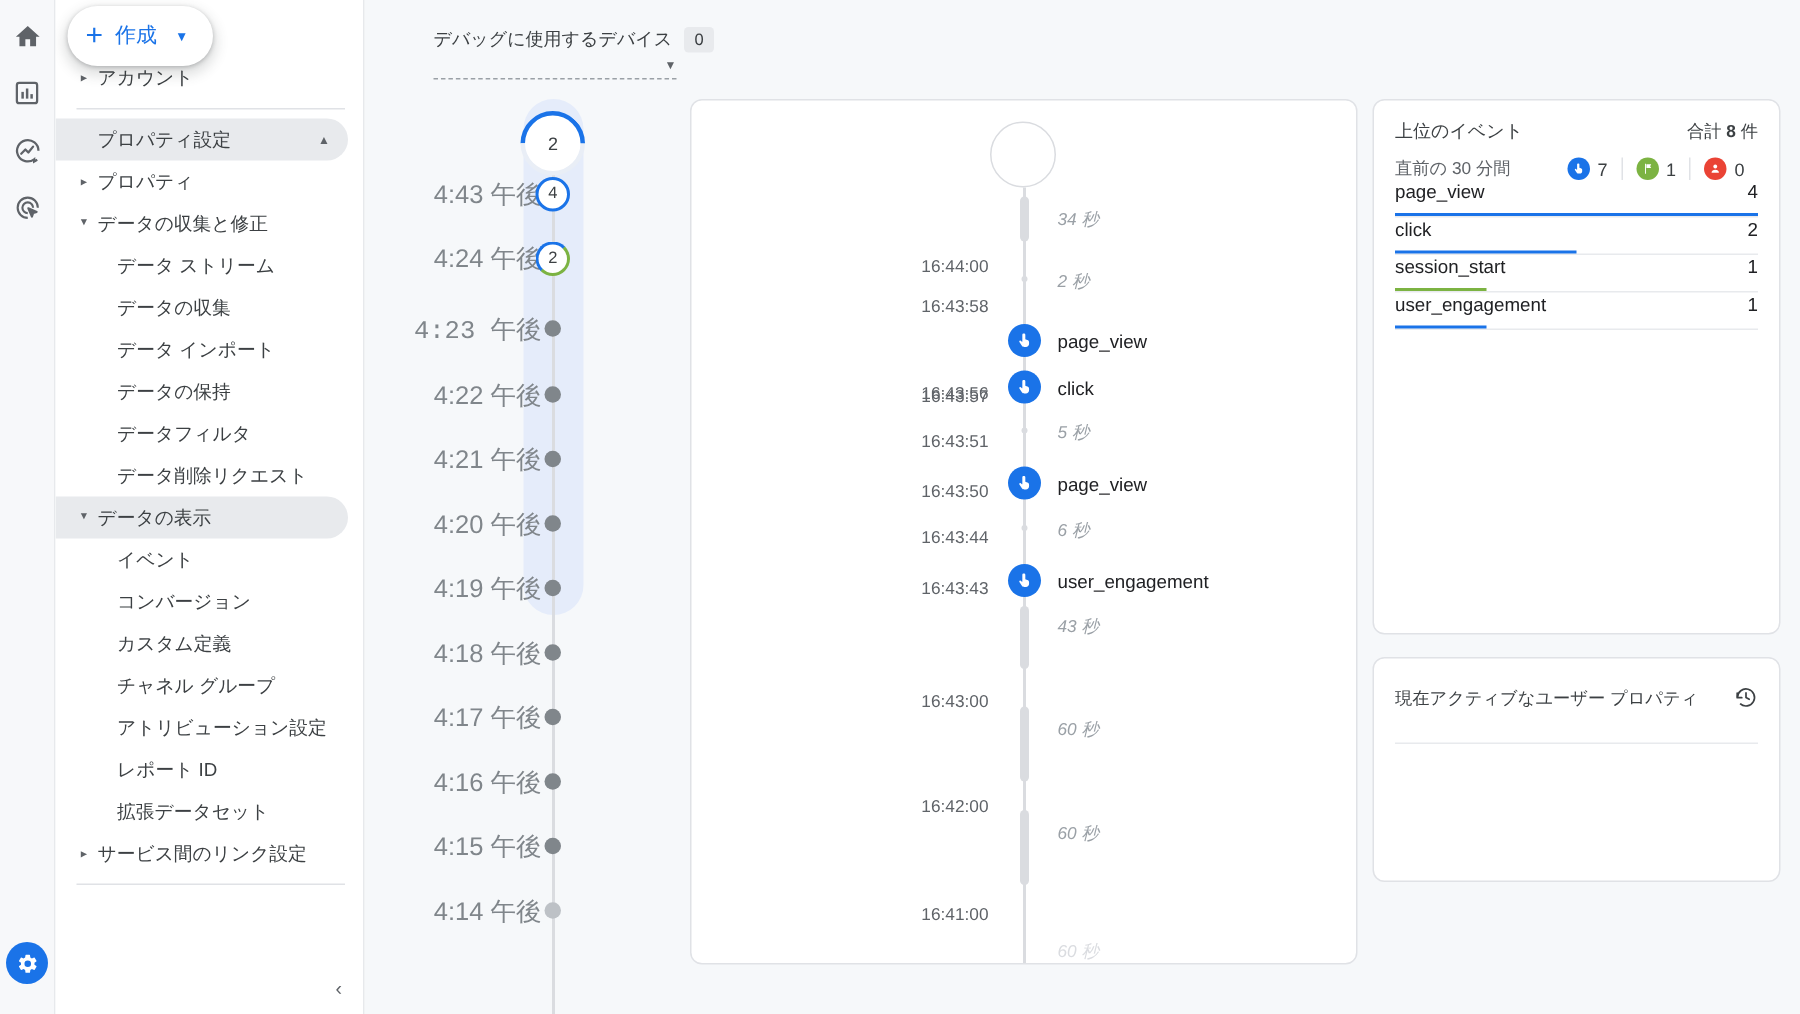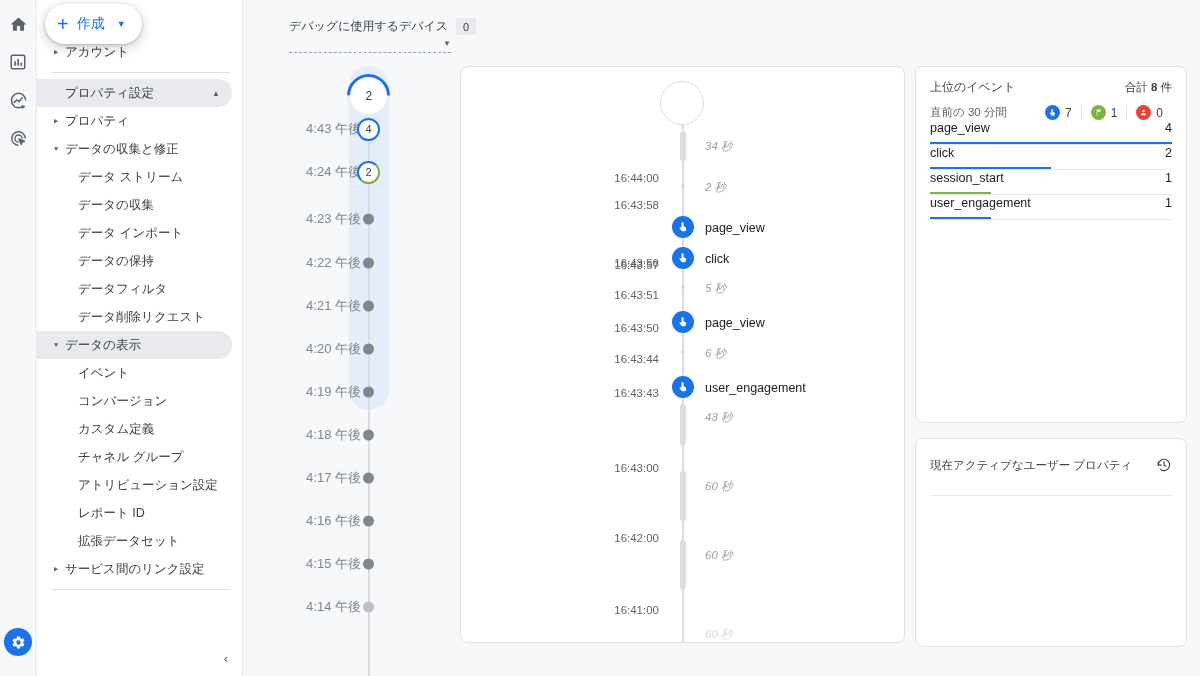--- a/index.html
+++ b/index.html
@@ -105,21 +105,21 @@
   }
   .minutes-axis {
     position: absolute; left: 125px; top: 44px; width: 2px; bottom: 0;
     background: #dadce0;
   }
   .minute-row {
     position: absolute; left: 0; width: 225px; height: 22px;
     display: flex; align-items: center;
   }
   .minute-row .m-time {
-    position: absolute; right: 107px; font-size: 13px; color: #80868b;
+    position: absolute; right: 107px; font-size: 17px; color: #80868b;
     white-space: nowrap; text-align: right;
   }
   .minute-row .dot {
     position: absolute; left: 120px; width: 11px; height: 11px; border-radius: 50%;
     background: #80868b; top: 50%; transform: translateY(-50%); cursor: pointer;
   }
   .minute-row .dot.faded { background: #bdc1c6; }
   .ring {
     position: absolute; border-radius: 50%; background: #fff;
     display: flex; align-items: center; justify-content: center;
@@ -173,21 +173,21 @@
   }
   .gap-tick {
     position: absolute; left: 220px; width: 4px; height: 4px; border-radius: 2px; background: #dadce0;
   }
 
   
   .card {
     position: absolute; background: #fff; border: 1px solid #e0e2e6; border-radius: 8px;
   }
   .card-top { left: 672px; top: 66px; width: 272px; height: 357px; }
-  .card-bottom { left: 672px; top: 438px; width: 272px; height: 209px; text-align: center; }
+  .card-bottom { left: 672px; top: 438px; width: 272px; height: 150px; text-align: center; }
 
   .te-header { position: absolute; left: 14px; right: 14px; top: 12px; }
   .te-row1 { display: flex; align-items: center; justify-content: space-between; }
   .te-title { font-size: 12px; color: #3c4043; }
   .te-total { font-size: 11.5px; color: #3c4043; }
   .te-total b { font-weight: 700; }
   .te-row2 { display: flex; align-items: center; justify-content: space-between; margin-top: 9px; }
   .te-sub { font-size: 11.5px; color: #5f6368; }
   .te-stats { display: flex; align-items: center; gap: 0; }
   .te-stat { display: flex; align-items: center; gap: 5px; padding: 0 9px; }
@@ -349,21 +349,21 @@
             </div>
           </div>
           <div class="minute-row" style="top: 52px;">
             <span class="m-time">4:43 午後</span>
             <div class="ring small">4</div>
           </div>
           <div class="minute-row" style="top: 95px;">
             <span class="m-time">4:24 午後</span>
             <div class="ring small grad">2</div>
           </div>
-          <div class="minute-row" style="top: 142px;">
+          <div class="minute-row" style="top: 142px; font-family: Liberation Mono, monospace;">
             <span class="m-time">4:23 午後</span>
             <div class="dot"></div>
           </div>
           <div class="minute-row" style="top: 186px;">
             <span class="m-time">4:22 午後</span>
             <div class="dot"></div>
           </div>
           <div class="minute-row" style="top: 229px;">
             <span class="m-time">4:21 午後</span>
             <div class="dot"></div>

